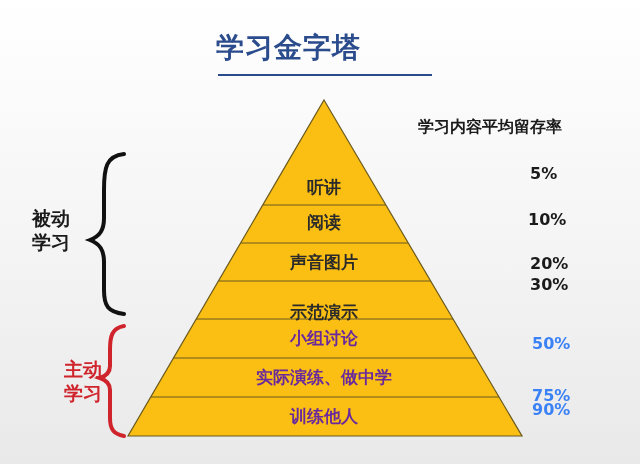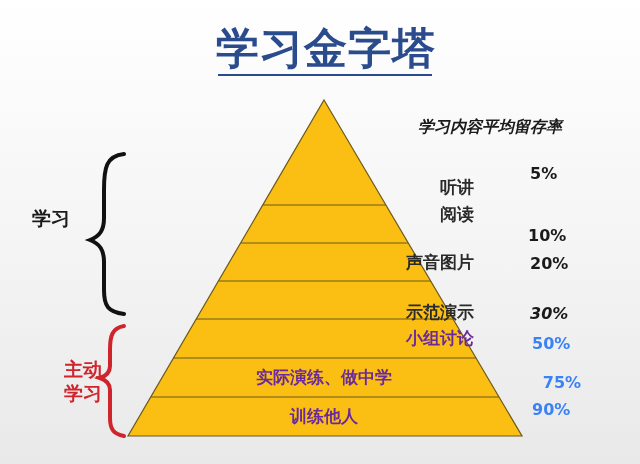--- a/index.html
+++ b/index.html
@@ -3,35 +3,35 @@
 <meta charset="utf-8">
 <style>
   html, body { margin:0; padding:0; }
   body {
     width:640px; height:464px; overflow:hidden; position:relative;
     background: linear-gradient(180deg,#ffffff 0%,#f4f4f4 55%,#e9e9e9 100%);
     font-family: "DejaVu Sans", "Liberation Sans", sans-serif;
   }
   .title {
     position:absolute; left:216px; top:26px; width:220px; 
-    font-size:43px; font-weight:bold; color:#2b4c8c; letter-spacing:1px;
+    font-size:28px; font-weight:bold; color:#2b4c8c; letter-spacing:1px;
     line-height:44px;
   }
   .title-underline {
     position:absolute; left:218px; top:74px; width:214px; height:2px; background:#2b4c8c;
   }
   svg.pyr { position:absolute; left:0; top:0; }
   .layer-label {
     position:absolute; font-size:17px; font-weight:bold; text-align:center;
     width:300px; left:174px; line-height:20px;
   }
-  .dark { color:#2a2a2a;text-align:right; }
+  .dark { color:#2a2a2a; }
   .purple { color:#6a2a9c; }
   .col-header {
-    position:absolute; left:418px; top:117px; font-size:16px; font-weight:bold; color:#1a1a1a;font-style:italic;
+    position:absolute; left:418px; top:117px; font-size:16px; font-weight:bold; color:#1a1a1a;
   }
   .pct {
     position:absolute; left:520px; font-size:16px; font-weight:bold; width:60px;
   }
   .pct.black { color:#1a1a1a; }
   .pct.red { color:#3b82f6; }
   .group-label {
     position:absolute; left:32px; font-size:19px; font-weight:bold; line-height:24px; width:50px;
   }
   .group-label.black { color:#1a1a1a; }
@@ -53,36 +53,37 @@
   <line x1="196" y1="319" x2="453" y2="319" stroke="#6b5a1e" stroke-width="1"></line>
   <line x1="173" y1="358" x2="476" y2="358" stroke="#6b5a1e" stroke-width="1"></line>
   <line x1="151" y1="397" x2="499" y2="397" stroke="#6b5a1e" stroke-width="1"></line>
 
   <path d="M124,154 C106,156 104,168 104,190 L104,218 C104,230 100,236 90,240 C100,244 104,250 104,262 L104,290 C104,306 108,312 124,314" fill="none" stroke="#111" stroke-width="4" stroke-linecap="round"></path>
 
   <path d="M124,326 C112,328 110,336 110,350 L110,366 C110,372 106,376 100,378 C106,380 110,384 110,390 L110,418 C110,430 114,434 124,436" fill="none" stroke="#d0242c" stroke-width="4" stroke-linecap="round"></path>
 </svg>
 
 <div class="group-label black" style="top:206px;">
+  <div>被动</div>
   <div>学习</div>
 </div>
 <div class="group-label red" style="top:357px;margin-left:32px;">
   <div>主动</div>
   <div>学习</div>
 </div>
 
 <div class="layer-label dark" style="top:177px;">听讲</div>
-<div class="layer-label dark" style="top:204px;">阅读</div>
+<div class="layer-label dark" style="top:212px;">阅读</div>
 <div class="layer-label dark" style="top:252px;">声音图片</div>
 <div class="layer-label dark" style="top:302px;">示范演示</div>
-<div class="layer-label purple" style="top:328px;text-align:right;">小组讨论</div>
+<div class="layer-label purple" style="top:328px;">小组讨论</div>
 <div class="layer-label purple" style="top:367px;">实际演练、做中学</div>
 <div class="layer-label purple" style="top:406px;">训练他人</div>
 
 <div class="col-header">学习内容平均留存率</div>
 
 <div class="pct black" style="top:164px;left:530px;">5%</div>
-<div class="pct black" style="top:226px;left:528px;">10%</div>
+<div class="pct black" style="top:210px;left:528px;">10%</div>
 <div class="pct black" style="top:254px;left:530px;">20%</div>
-<div class="pct black" style="top:304px;left:530px;font-style:italic;">30%</div>
+<div class="pct black" style="top:275px;left:530px;">30%</div>
 <div class="pct red" style="top:334px;left:532px;">50%</div>
-<div class="pct red" style="top:373px;left:532px;text-align:center;">75%</div>
+<div class="pct red" style="top:386px;left:532px;">75%</div>
 <div class="pct red" style="top:400px;left:532px;">90%</div>
 
 </body></html>

